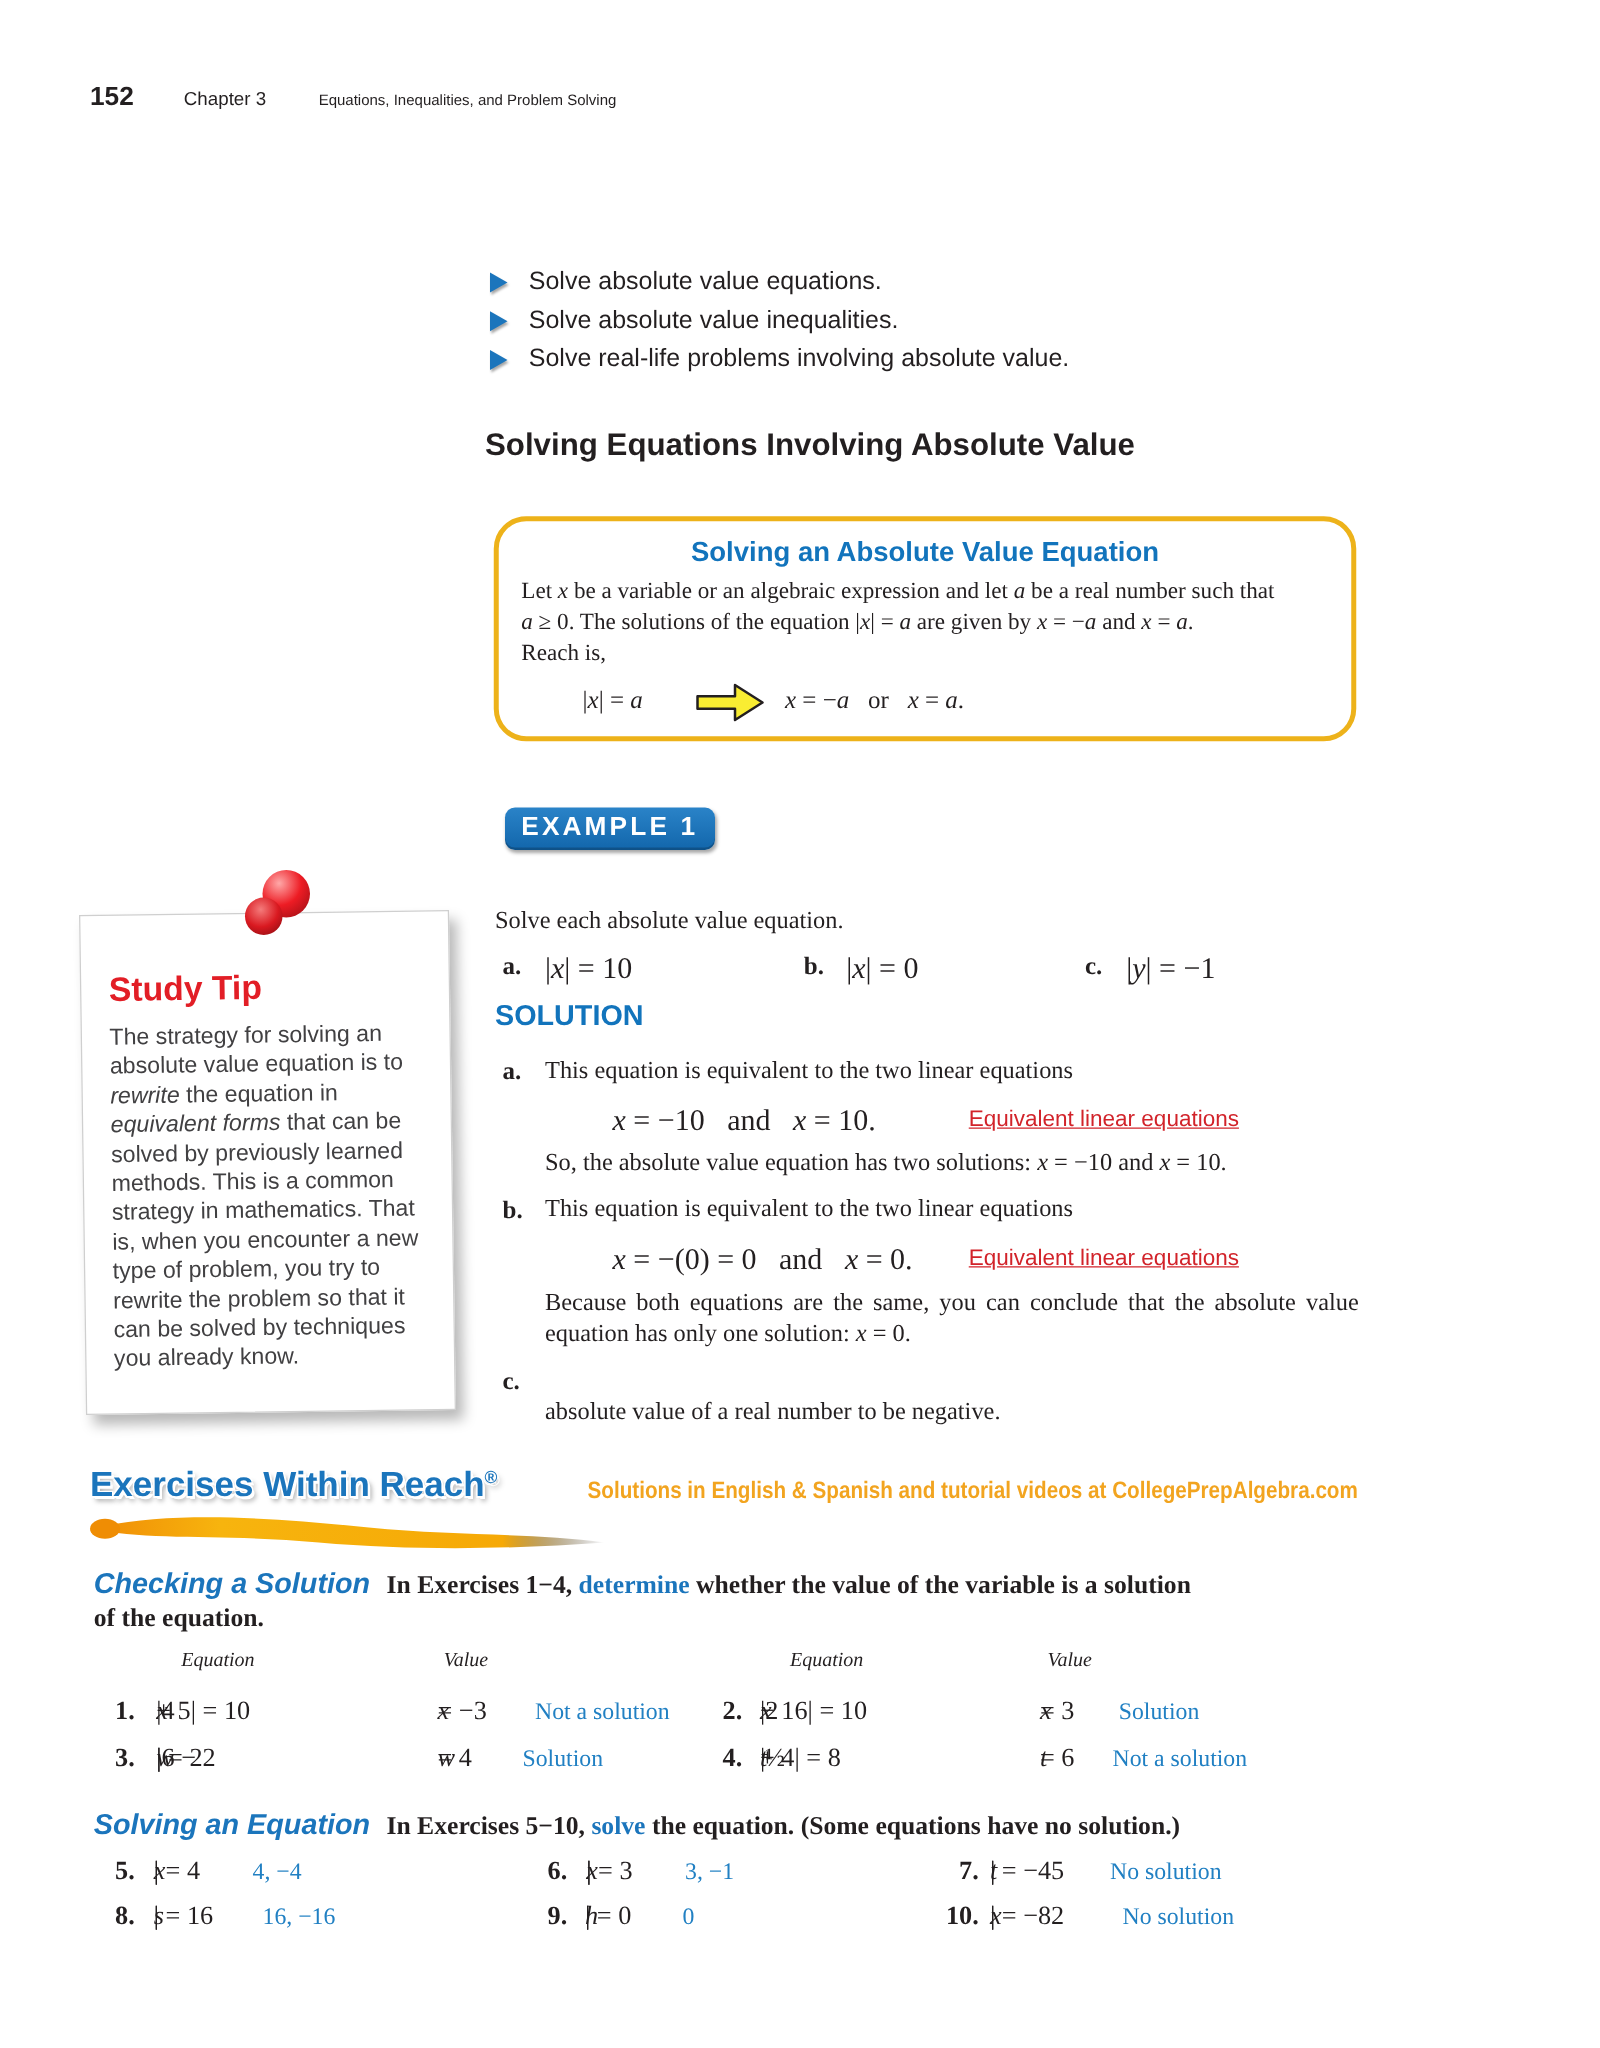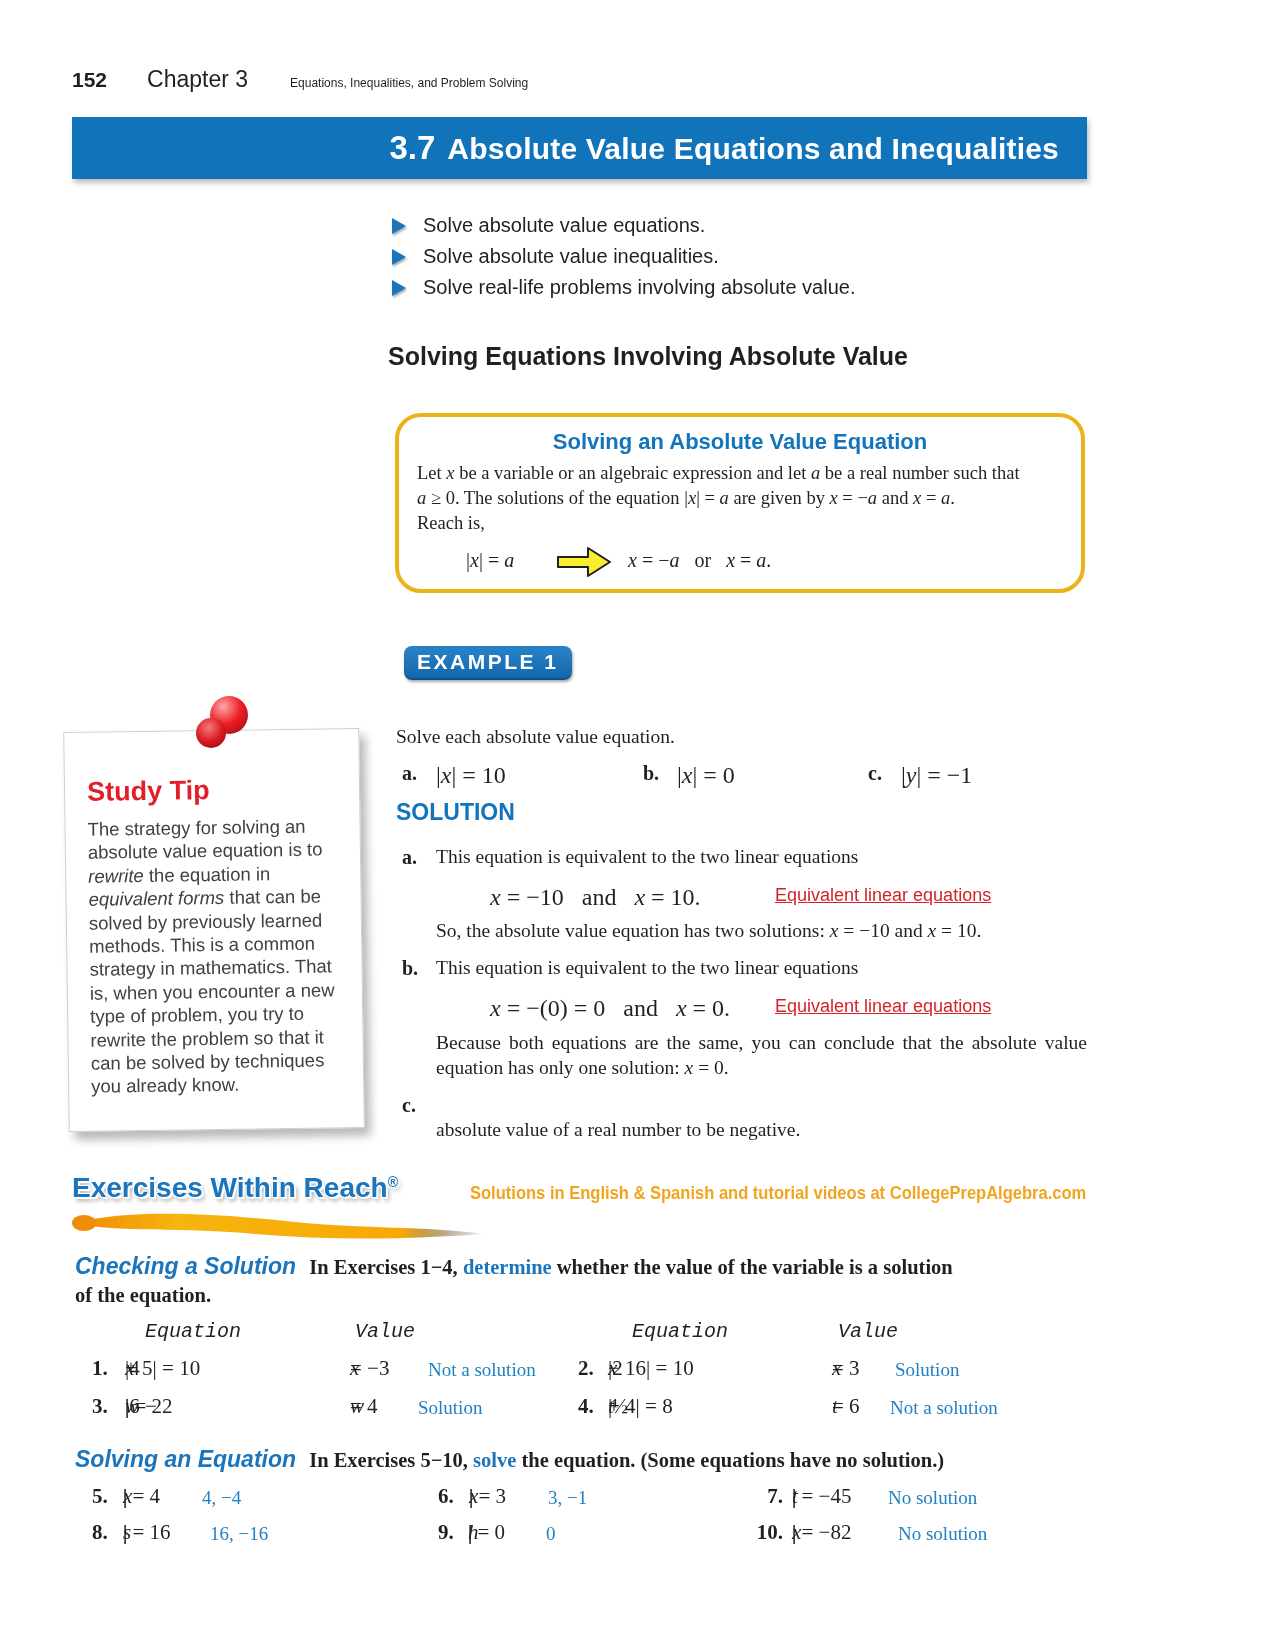--- a/index.html
+++ b/index.html
@@ -10,21 +10,21 @@
   .nowrap{white-space:nowrap;}
 
   
   .i{font-style:italic;}
   .key{color:#1b75bc;}
   .lead{font-family:"Liberation Sans",sans-serif;font-weight:bold;font-style:italic;
         color:#1b75bc;font-size:23px;padding-right:8px;}
 
   
   .pgnum{font-weight:bold;font-size:21px;}
-  .chap{font-size:23px;margin-left:40px;}
+  .chap{font-size:15px;margin-left:40px;}
   .chaptitle{font-size:12px;margin-left:42px;}
 
   
   .banner{left:72px;top:117px;width:1015px;height:62px;background:#1173b9;color:#fff;
           text-align:right;line-height:62px;box-shadow:2px 4px 5px rgba(0,0,0,.25);
           padding-right:28px;box-sizing:border-box;white-space:nowrap;}
   .banner .num{font-weight:bold;font-size:33px;margin-right:12px;}
   .banner .ttl{font-weight:bold;font-size:30px;letter-spacing:.2px;}
 
   
@@ -71,39 +71,36 @@
   
   .brand{left:72px;top:1172px;font-family:"Liberation Sans",sans-serif;font-weight:bold;
          font-size:28px;color:#1b75bc;white-space:nowrap;
          text-shadow:2px 2px 0 #fff,-1px -1px 0 #fff,1px -1px 0 #fff,-1px 1px 0 #fff,3px 4px 4px rgba(0,0,0,.35);}
   .brand sup{font-size:14px;}
   .tagline{left:470px;top:1182px;font-family:"Liberation Sans",sans-serif;font-weight:bold;
          font-size:19px;color:#f2a41f;white-space:nowrap;transform:scaleX(.87);transform-origin:left top;}
 
   
   .exhead{font-weight:bold;font-size:20.5px;white-space:nowrap;}
-  .colhead{font-style:italic;font-size:20px;font-family:Liberation Mono, monospace;}
+  .colhead{font-style:italic;font-size:16px;}
   .num{font-weight:bold;font-size:21px;}
   .eq{font-size:21px;}
   .ans{font-size:19px;color:#2180c3;white-space:nowrap;}
   .xrow{left:0;top:0;width:1280px;height:30px;}
   .xrow span{position:absolute;white-space:nowrap;}
 </style>
 </head>
 <body>
 
 <div id="page">
 
   <div class="abs sans" style="left:72px;top:66px;">
     <span class="pgnum">152</span><span class="chap">Chapter 3</span><span class="chaptitle">Equations, Inequalities, and Problem Solving</span>
   </div>
 
-  <div class="abs banner sans">
-    <span class="num">3.7</span><span class="ttl">Absolute Value Equations and Inequalities</span>
-  </div>
 
   <div class="abs obj" style="left:392px;top:214px;">
     <span class="tri"></span>
     <span class="lbl">Solve absolute value equations.</span>
   </div>
   <div class="abs obj" style="left:392px;top:245px;">
     <span class="tri"></span>
     <span class="lbl">Solve absolute value inequalities.</span>
   </div>
   <div class="abs obj" style="left:392px;top:276px;">

